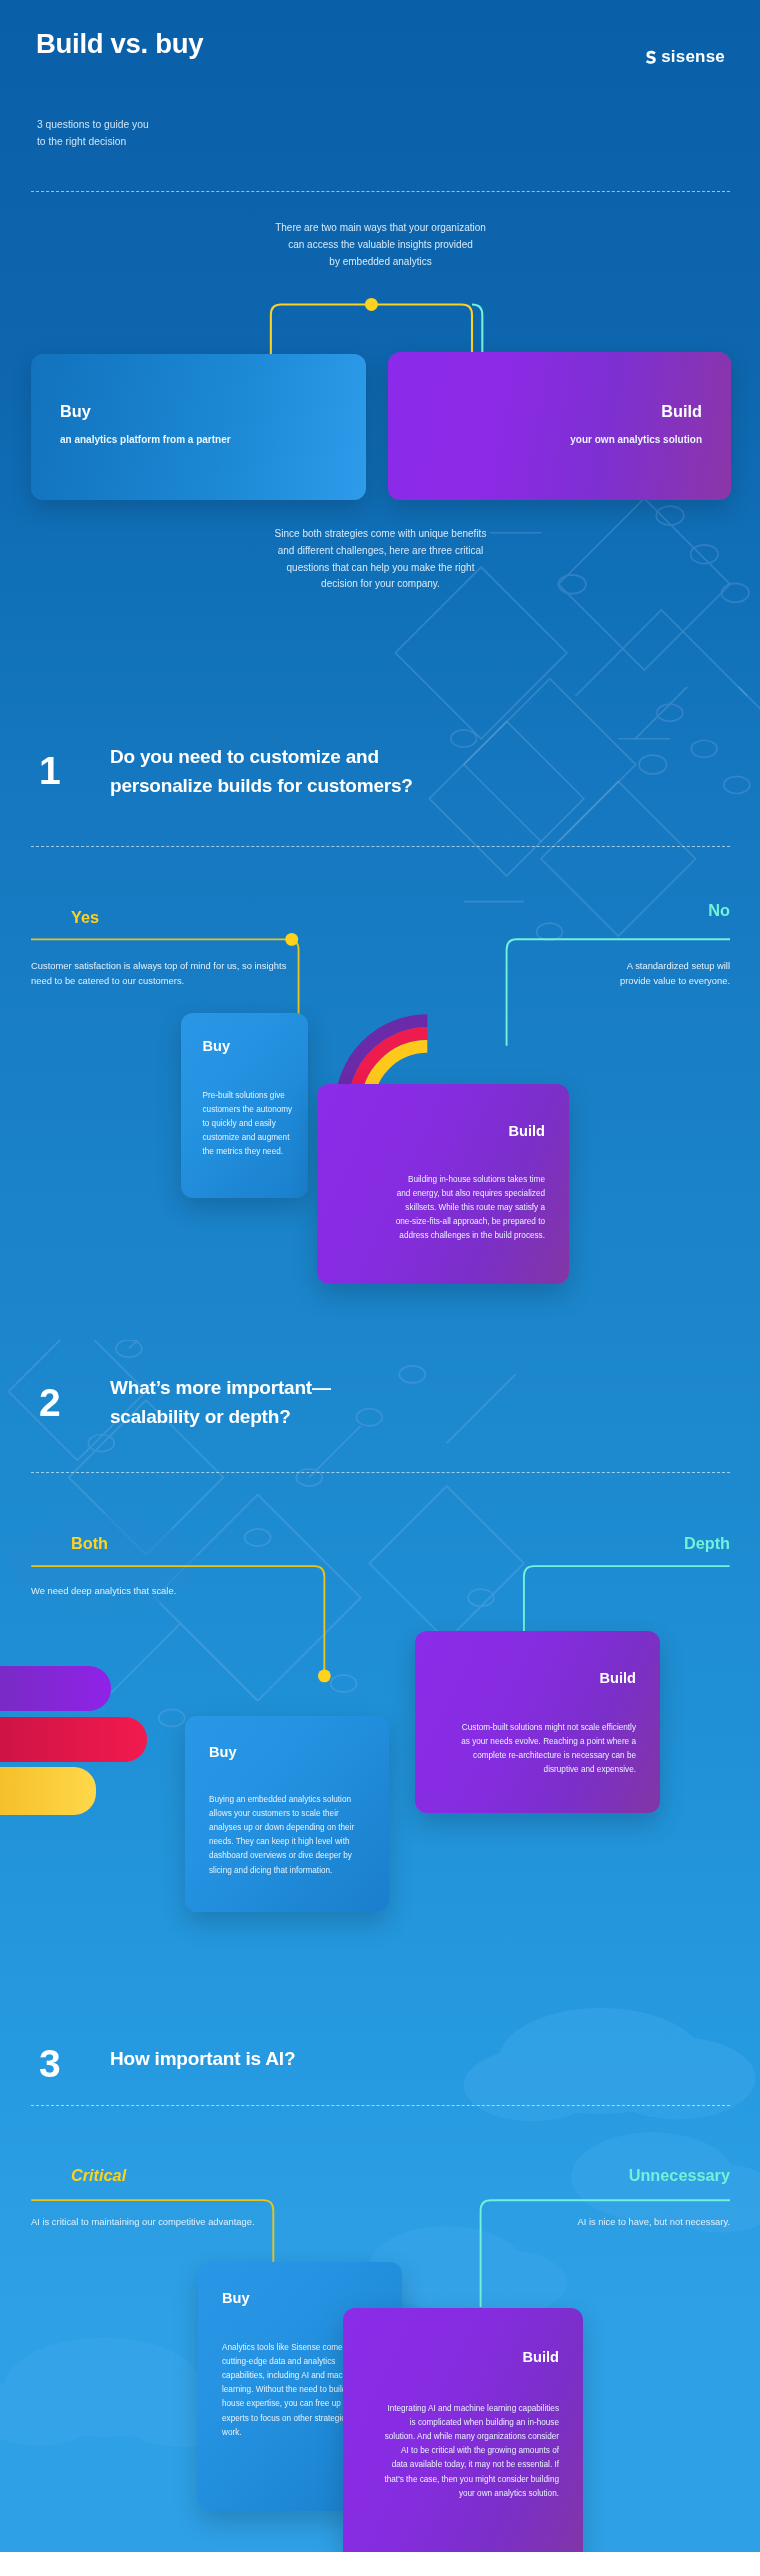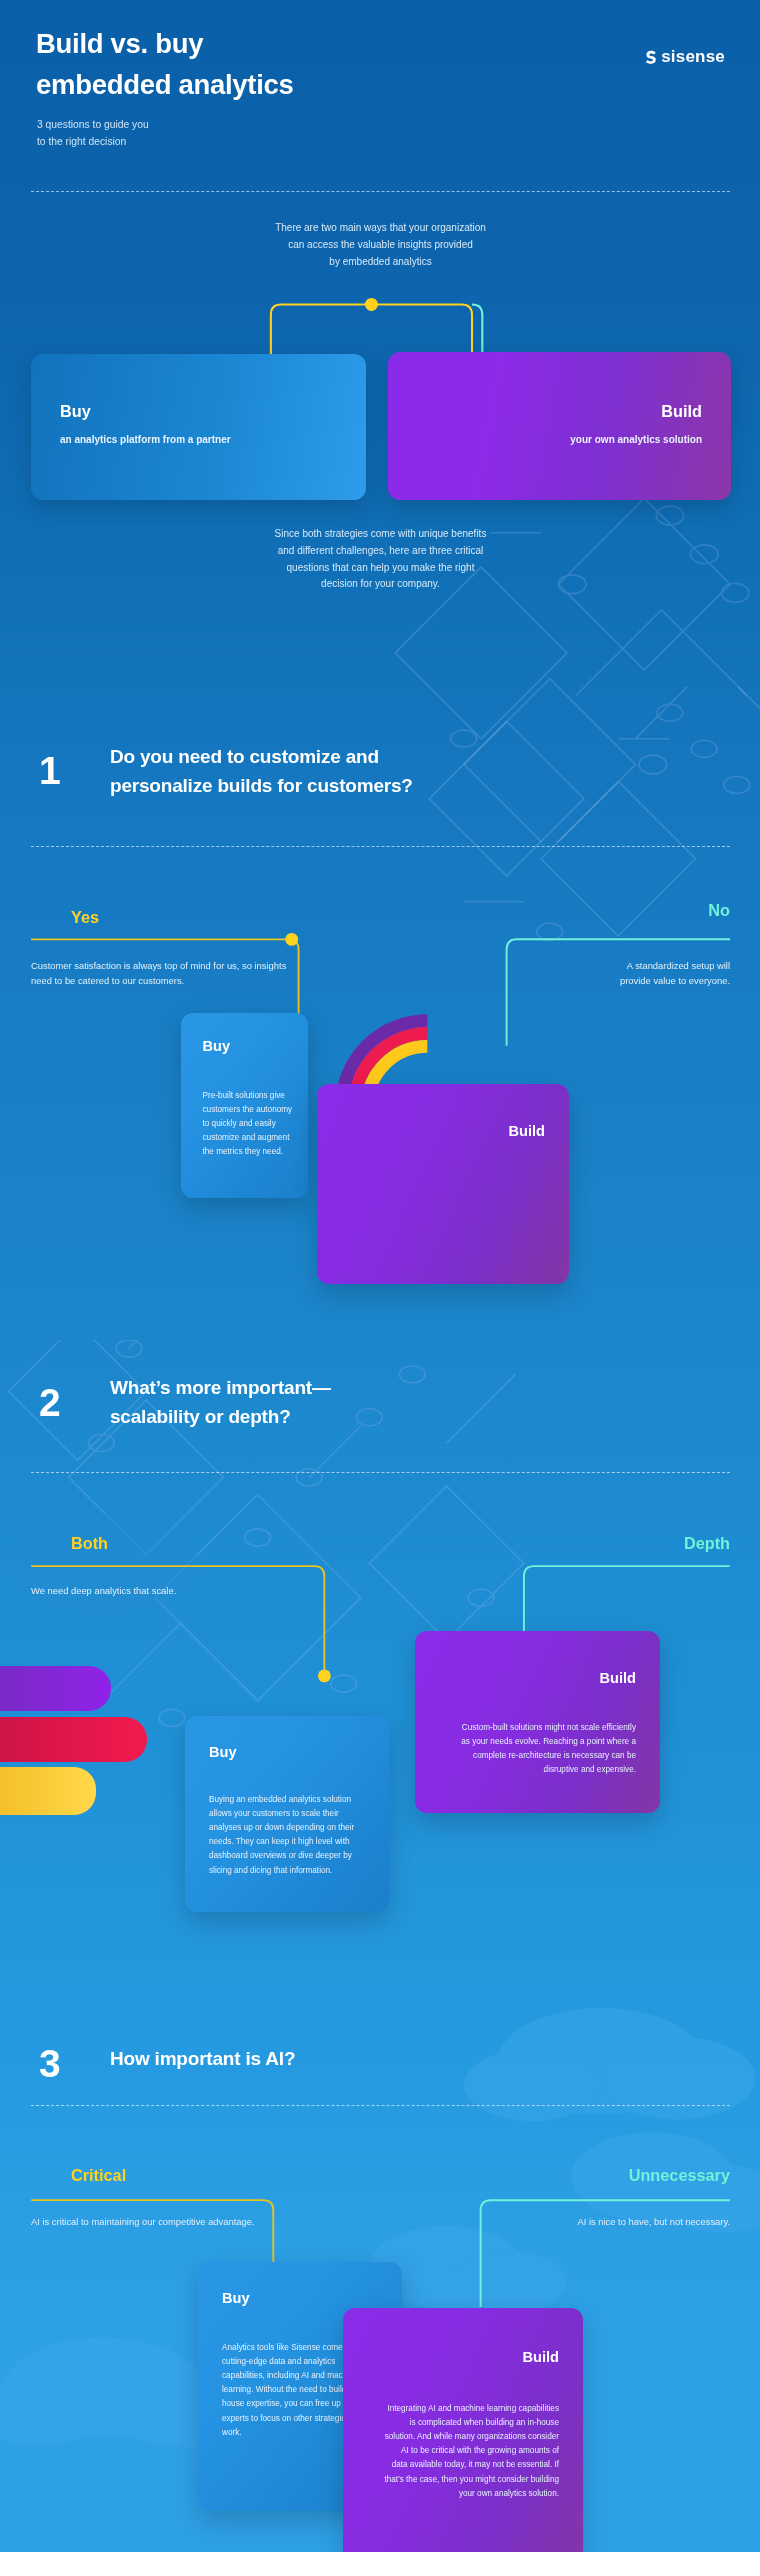--- a/index.html
+++ b/index.html
@@ -200,21 +200,20 @@
         <ellipse cx="215" cy="545" rx="85" ry="45"></ellipse>
         <ellipse cx="45" cy="548" rx="75" ry="40"></ellipse>
         <ellipse cx="360" cy="600" rx="70" ry="36"></ellipse>
       </g>
     </svg>
   </div>
 
   <div class="header">
     <h1 class="title">
       <span>Build vs. buy</span><br>
-      <span>embedded analytics</span>
     </h1>
     <div class="subtitle">
       <span>3 questions to guide you</span><br>
       <span>to the right decision</span>
     </div>
 
     <div class="logo">
       <span class="logo-mark">
         <svg width="23" height="23" viewBox="0 0 27 27">
           <path d="M13.6 2.2a11.3 11.3 0 1 0 0 22.6 11.3 11.3 0 0 1 0-22.6z" fill="#FFD21E"></path>
@@ -286,20 +285,21 @@
     <path d="M40 110 A 70 70 0 0 1 110 40" fill="none" stroke="#FFC91C" stroke-width="15"></path>
   </svg>
 
   <div class="c-buy" style="left:181px; top:1013px; width:127px; height:185px;">
     <div class="c-h" style="left:21.5px; top:25px;">Buy</div>
     <div class="c-b" style="left:21.5px; top:76px; width:91px;">Pre-built solutions give customers the autonomy to quickly and easily customize and augment the metrics they need.</div>
   </div>
 
   <div class="c-build" style="left:317px; top:1084px; width:252px; height:200px;">
     <div class="c-h" style="right:24px; top:39px;">Build</div>
+    <div class="c-b right" style="right:24px; top:89px; width:150px;">Building in-house solutions takes time and energy, but also requires specialized skillsets. While this route may satisfy a one-size-fits-all approach, be prepared to address challenges in the build process.</div>
   </div>
 
   <div class="q-num" style="left:39px; top:1383px;">2</div>
   <div class="q-text" style="left:110px; top:1374px;">
     <span>What’s more important—</span><br>
     <span>scalability or depth?</span>
   </div>
   <div class="dashed" style="left:31px; top:1472px; width:699px;"></div>
 
   <div class="ans-label ans-yellow" style="left:31px; top:1534px;">Both</div>
@@ -331,21 +331,21 @@
     <div class="c-h" style="left:24px; top:27.5px;">Buy</div>
     <div class="c-b" style="left:24px; top:77px; width:155px;">Buying an embedded analytics solution allows your customers to scale their analyses up or down depending on their needs. They can keep it high level with dashboard overviews or dive deeper by slicing and dicing that information.</div>
   </div>
 
   <div class="q-num" style="left:39px; top:2044px;">3</div>
   <div class="q-text" style="left:110px; top:2045px;">
     <span>How important is AI?</span>
   </div>
   <div class="dashed" style="left:31px; top:2105px; width:699px;"></div>
 
-  <div class="ans-label ans-yellow" style="left:31px; top:2166px;">Critical</div>
+  <div class="ans-label ans-yellow" style="left:31px; top:2166px;font-style:italic;">Critical</div>
   <div class="ans-body" style="left:31px; top:2214px; width:240px;">AI is critical to maintaining our competitive advantage.</div>
 
   <div class="ans-label ans-mint" style="right:31px; top:2166px;">Unnecessary</div>
   <div class="ans-body" style="right:31px; top:2214px; width:258px; text-align:right;">AI is nice to have, but not necessary.</div>
 
   <svg class="conn" style="left:31px; top:2195px; width:258px; height:103px;" viewBox="0 0 300 120">
     <path d="M0 6 L270 6 Q282 6 282 18 L282 120" fill="none" stroke="#E8C41C" stroke-width="2.2"></path>
     <circle cx="282" cy="100" r="7.5" fill="#FFD21E"></circle>
   </svg>
   <svg class="conn" style="left:472px; top:2195px; width:258px; height:112px;" viewBox="0 0 300 130">

